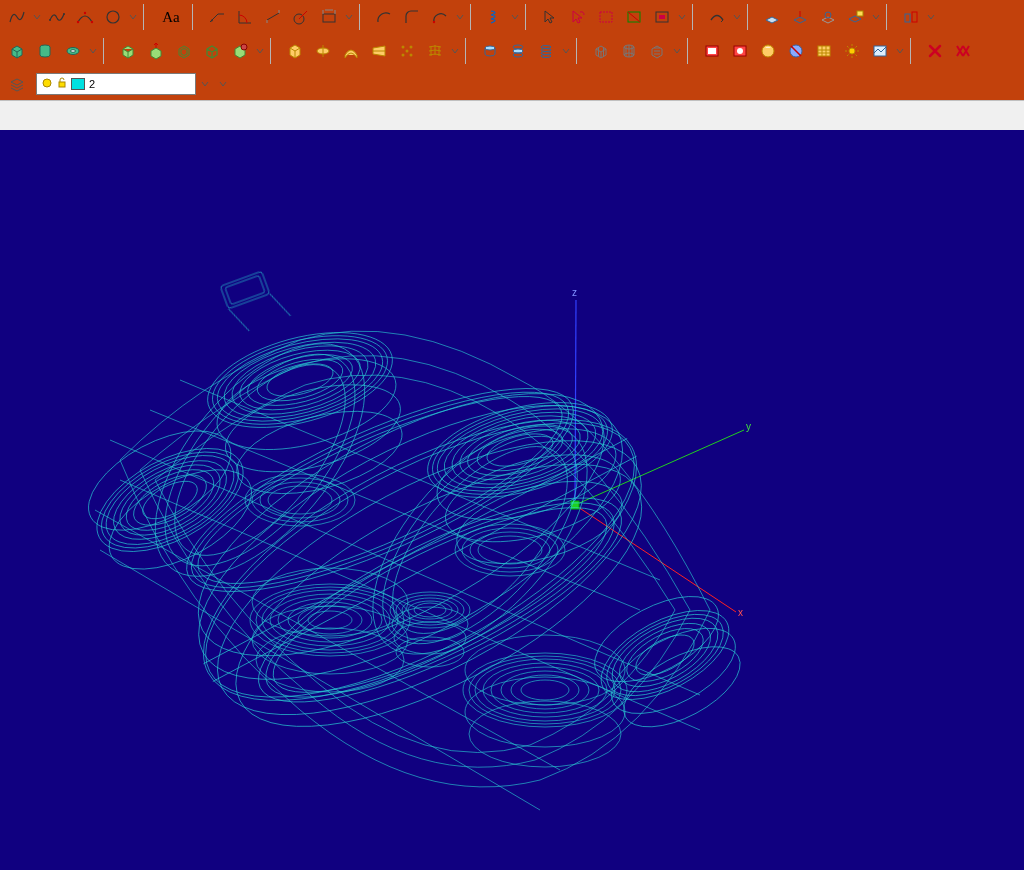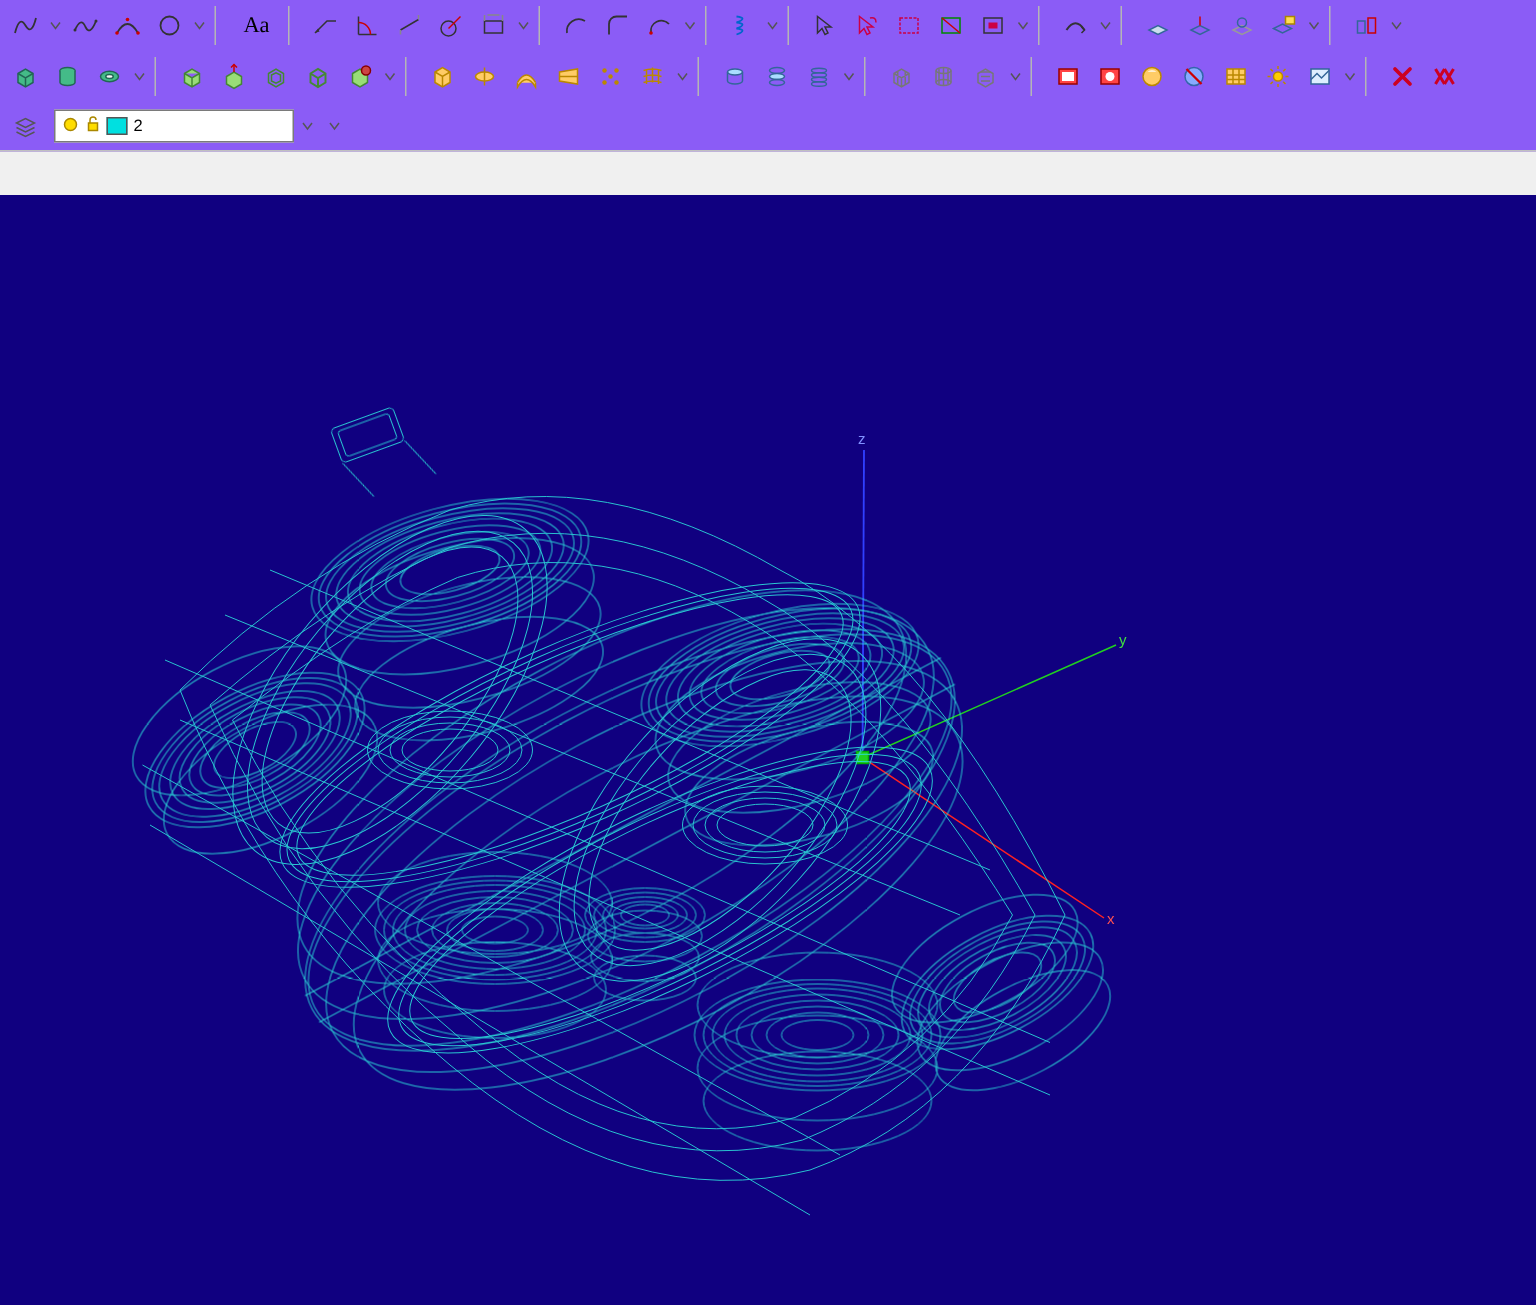--- a/index.html
+++ b/index.html
@@ -1,16 +1,16 @@
 <!DOCTYPE html>
 <html><head>
 <meta charset="utf-8">
 <style>
   html,body{margin:0;padding:0;width:1024px;height:870px;overflow:hidden;font-family:Tahoma,Arial,sans-serif;font-size:11px;background:#f0f0f0;color:#000;}
-  .toolbars{background:#8b5cf6;position:relative;border-bottom:1px solid #c0c0c0;}
+  .toolbars{background:#c2410c;position:relative;border-bottom:1px solid #c0c0c0;}
   .toolbar-row{display:flex;align-items:center;height:30px;padding:2px 4px;gap:2px;}
   .toolbar-row.thin{height:28px;}
   .tb-sep{width:6px;height:26px;border-left:1px solid #b5b5b5;margin:0 3px;}
   .tb-btn{width:24px;height:24px;display:flex;align-items:center;justify-content:center;border:1px solid transparent;border-radius:2px;cursor:pointer;position:relative;}
   .tb-btn svg{width:18px;height:18px;display:block;}
   .dd-arrow{width:10px;height:24px;display:flex;align-items:center;justify-content:center;cursor:pointer;}
   .dd-arrow svg{width:8px;height:8px;}
   .text-btn{width:30px;height:24px;display:flex;align-items:center;justify-content:center;font-family:Georgia,serif;font-size:15px;cursor:pointer;border:1px solid transparent;border-radius:2px;}
   .layer-box{display:flex;align-items:center;gap:4px;margin-left:4px;}
   .layer-field{width:150px;height:20px;border:1px solid #7a7a7a;background:#fff;display:flex;align-items:center;gap:4px;padding:0 4px;font-size:11px;}

